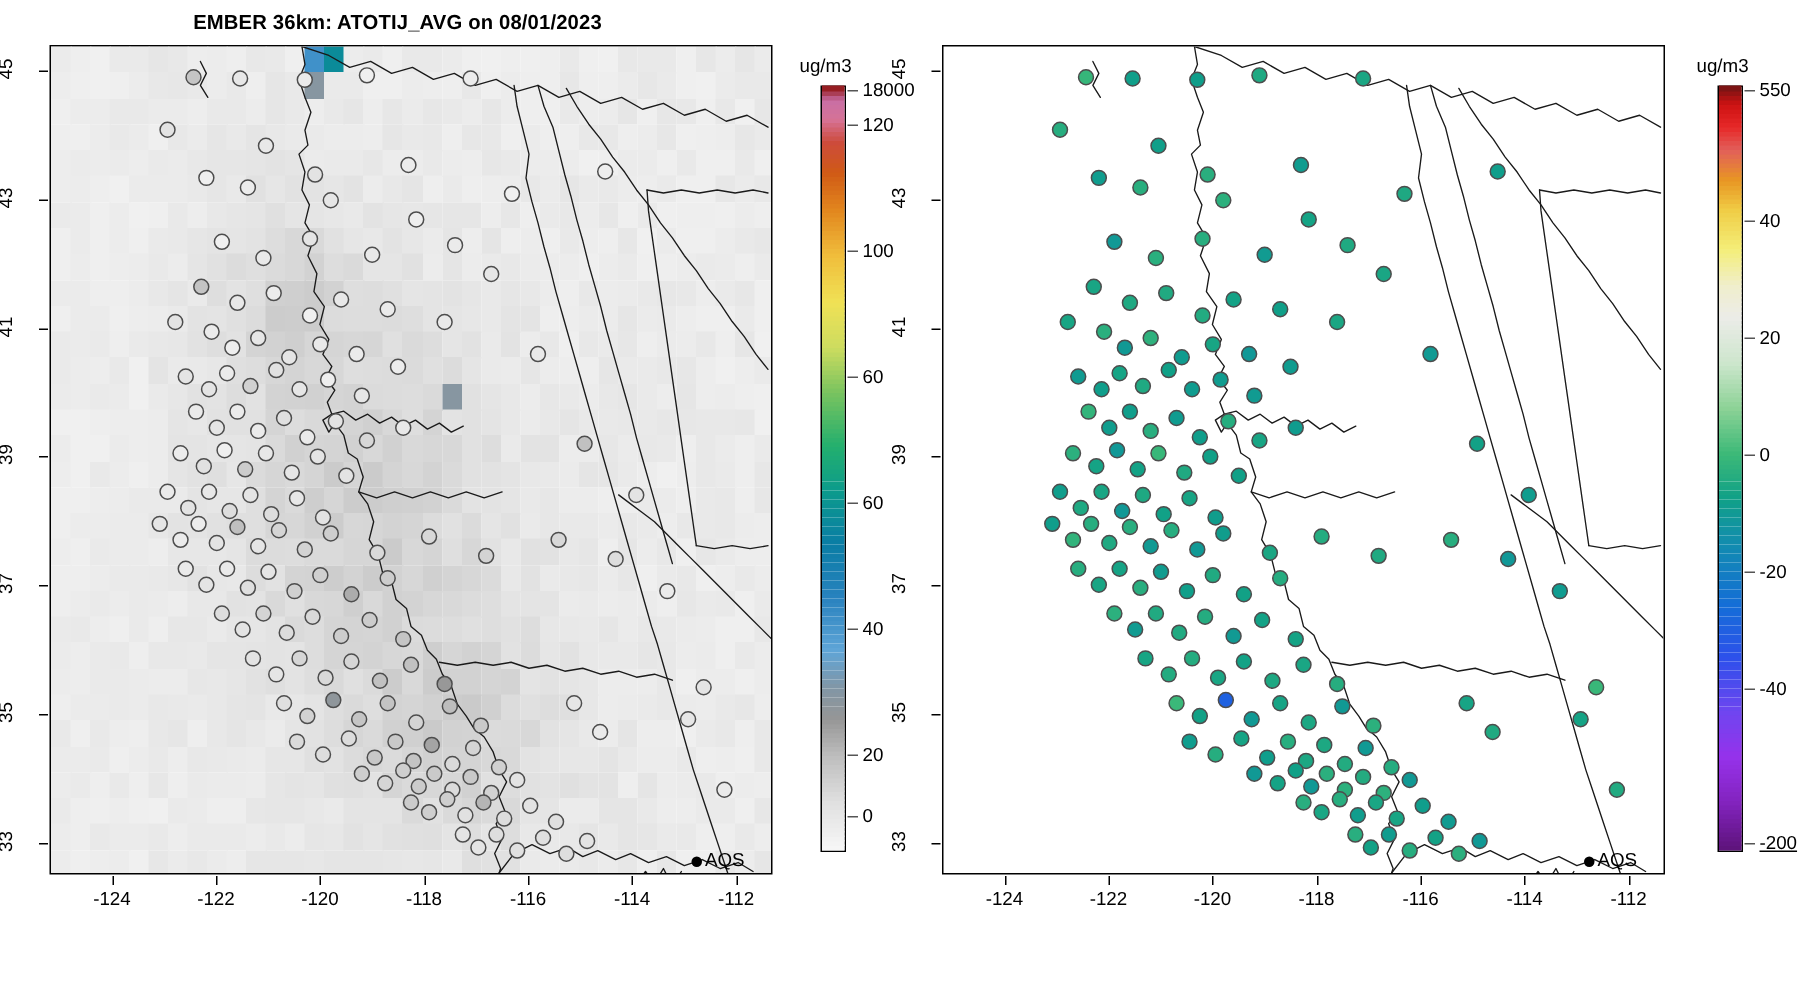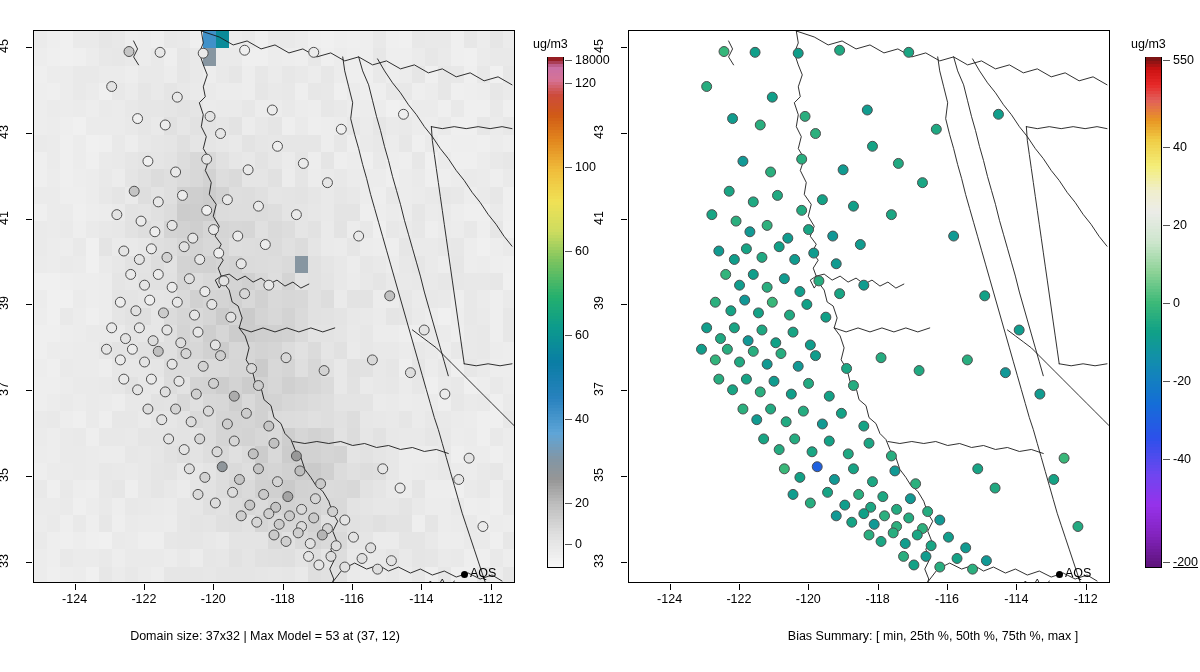--- a/index.html
+++ b/index.html
@@ -62,20 +62,21 @@
   .aqs-key{position:absolute;font-size:12.5px;}
   .aqs-dot{position:absolute;width:7px;height:7px;border-radius:50%;background:#000;}
 </style>
 </head>
 <body>
 
 <div class="page">
 
   <div class="panel" id="panel-left">
 
+    <div class="panel-title">EMBER 36km: ATOTIJ_AVG on 08/01/2023</div>
 
     <div class="map-frame" id="map-left">
       <div class="raster" id="raster-left">
           <div class="cell" style="left: 0px; top: 0px; width: 13.627px; height: 17.8813px; background: rgb(235, 235, 235);"></div>
           <div class="cell" style="left: 13.027px; top: 0px; width: 13.627px; height: 17.8813px; background: rgb(238, 238, 238);"></div>
           <div class="cell" style="left: 26.0541px; top: 0px; width: 13.627px; height: 17.8813px; background: rgb(240, 240, 240);"></div>
           <div class="cell" style="left: 39.0811px; top: 0px; width: 13.627px; height: 17.8813px; background: rgb(234, 234, 234);"></div>
           <div class="cell" style="left: 52.1081px; top: 0px; width: 13.627px; height: 17.8813px; background: rgb(234, 234, 234);"></div>
           <div class="cell" style="left: 65.1351px; top: 0px; width: 13.627px; height: 17.8813px; background: rgb(230, 230, 230);"></div>
           <div class="cell" style="left: 78.1622px; top: 0px; width: 13.627px; height: 17.8813px; background: rgb(232, 232, 232);"></div>
@@ -1684,21 +1685,20 @@
         <div class="cbar-lab" style="top: 278px;">60</div>
         <div class="cbar-tick" style="top: 362px;"></div>
         <div class="cbar-lab" style="top: 362px;">40</div>
         <div class="cbar-tick" style="top: 446px;"></div>
         <div class="cbar-lab" style="top: 446px;">20</div>
         <div class="cbar-tick" style="top: 487px;"></div>
         <div class="cbar-lab" style="top: 487px;">0</div>
       </div>
 
     <div class="caption" id="cap-left">
-      <div>Domain size: 37x32 | Max Model = 53 at (37, 12)</div>
     </div>
   </div>
 
   <div class="panel" id="panel-right">
 
 
     <div class="map-frame" id="map-right">
       <svg class="geo" viewBox="0 0 482 553" preserveAspectRatio="none">
         <path d="M168,0 L170,12 L166,22 L170,34 L174,44 L170,56 L172,66 L166,72 L170,84
                  L168,96 L173,106 L170,118 L176,128 L172,140 L178,152 L176,164 L183,174
@@ -2124,17 +2124,16 @@
         <div class="cbar-lab" style="top: 246px;">0</div>
         <div class="cbar-tick" style="top: 324px;"></div>
         <div class="cbar-lab" style="top: 324px;">-20</div>
         <div class="cbar-tick" style="top: 402px;"></div>
         <div class="cbar-lab" style="top: 402px;">-40</div>
         <div class="cbar-tick" style="top: 505px;"></div>
         <div class="cbar-lab" style="top: 505px; text-decoration: underline;">-200</div>
       </div>
 
     <div class="caption" id="cap-right">
-      <div>Bias Summary: [ min, 25th %, 50th %, 75th %, max ]</div>
     </div>
   </div>
 
 </div>
 
 </body></html>

